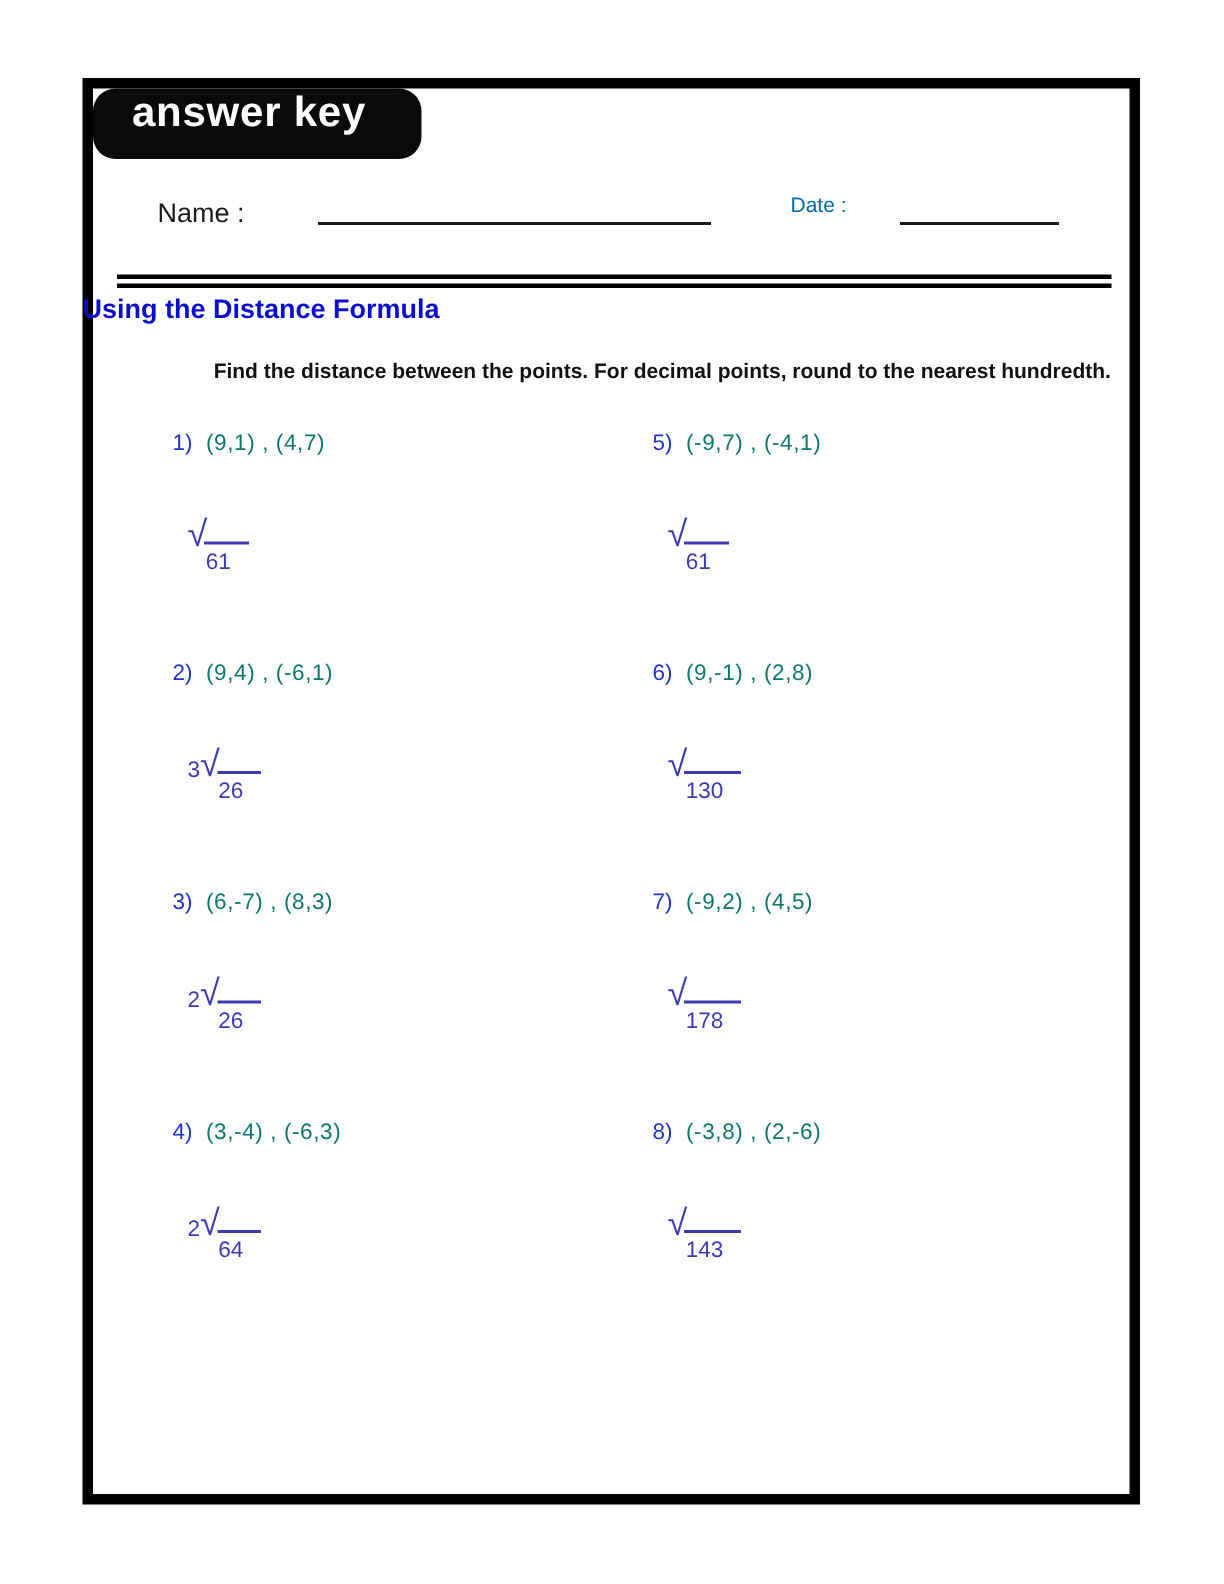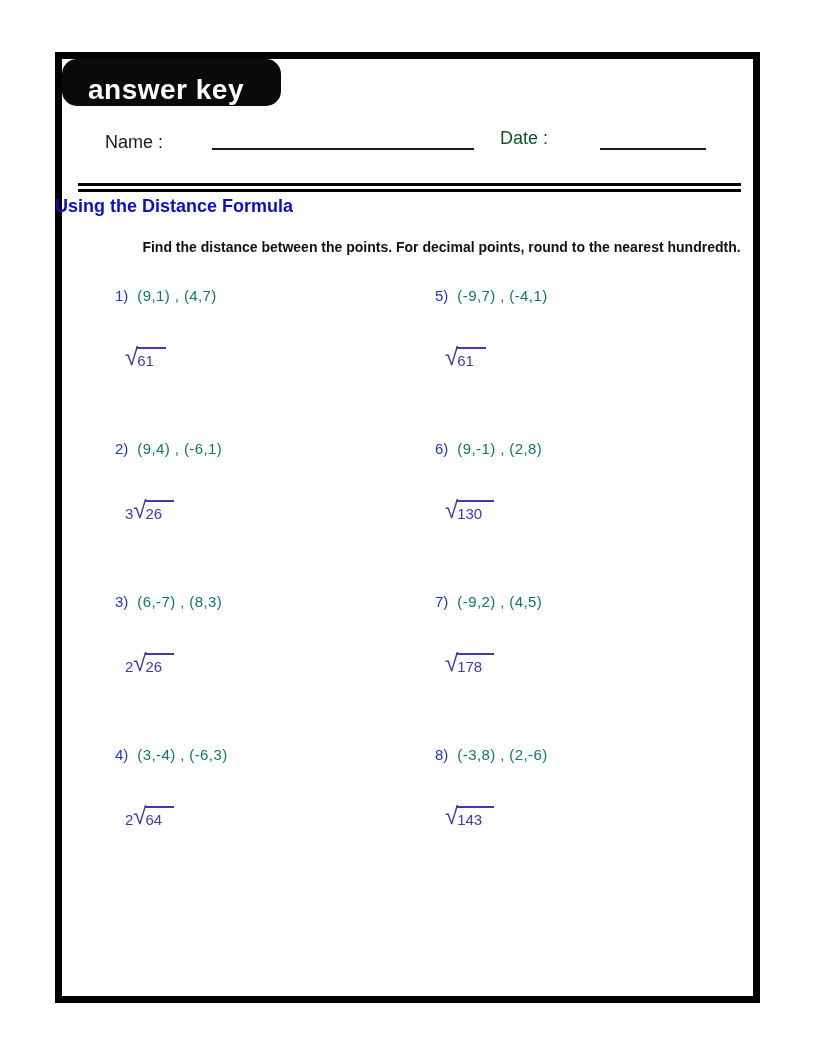--- a/index.html
+++ b/index.html
@@ -33,21 +33,21 @@
     top: 59px;
     width: 219px;
     height: 47px;
     background: #0a0a0a;
     border-radius: 15px;
     color: #ffffff;
     font-size: 28px;
     font-weight: bold;
     letter-spacing: 0.5px;
     display: flex;
-    align-items: flex-end;
+    align-items: flex-start;
     padding-left: 26px;
     box-sizing: border-box;
   }
   
   .name-label {
     position: absolute;
     left: 105px;
     top: 132px;
     font-size: 18px;
     color: #1a1a1a;
@@ -55,24 +55,24 @@
   .name-line {
     position: absolute;
     left: 212px;
     top: 130px;
     width: 262px;
     height: 18px;
     border-bottom: 2px solid #1a1a1a;
   }
   .date-label {
     position: absolute;
-    left: 500px;
+    left: 527px;
     top: 128px;
-    font-size: 18px;
-    color: #14532d;
+    font-size: 14px;
+    color: #0369a1;
   }
   .date-line {
     position: absolute;
     left: 600px;
     top: 130px;
     width: 106px;
     height: 18px;
     border-bottom: 2px solid #1a1a1a;
   }
   
@@ -143,21 +143,21 @@
   .radical-icon {
     font-size: 24px;
     line-height: 24px;
     margin-right: -2px;
     font-weight: normal;
   }
   .radicand {
     font-size: 15px;
     border-top: 2px solid #3c3cb0;
     padding: 3px 12px 0 1px;
-    margin-top: 2px;
+    margin-top: 16px;
   }
 </style>
 </head>
 <body>
 
 <div class="canvas">
 
   <div class="page-frame"></div>
 
   <div class="answer-key-badge">

